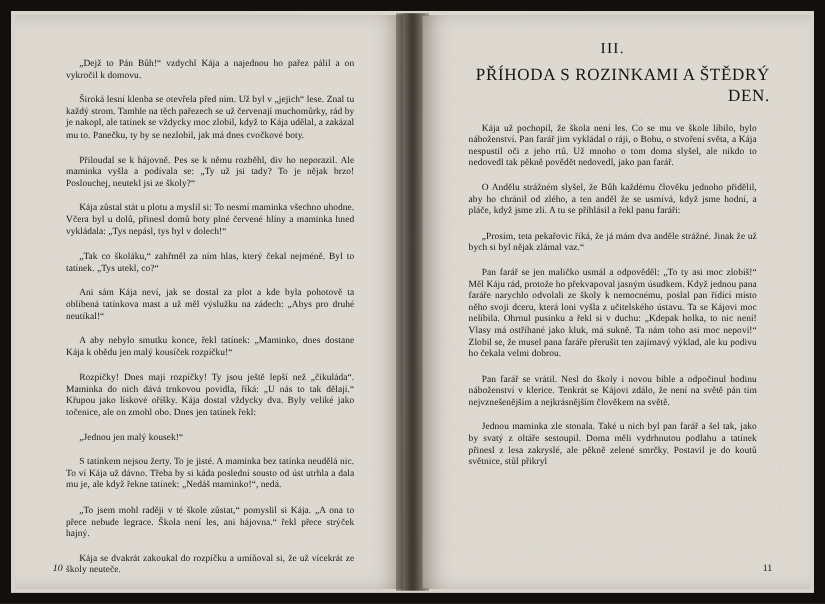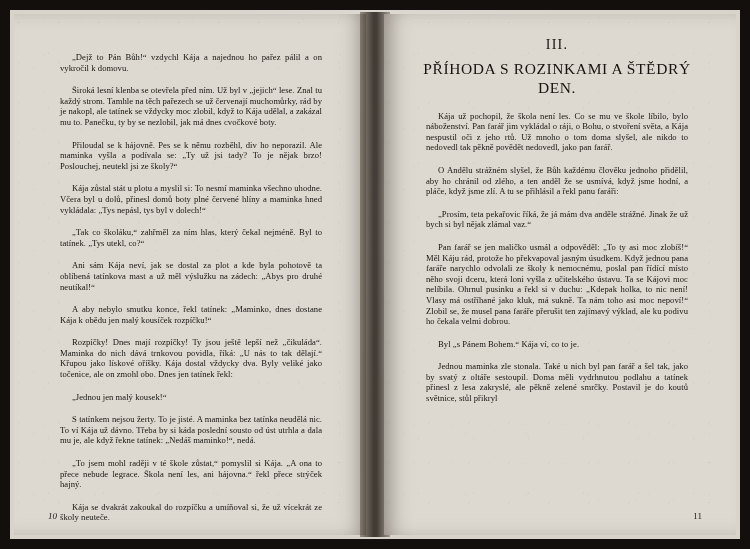--- a/index.html
+++ b/index.html
@@ -78,21 +78,21 @@
   }
   .chapter-num {
     text-align: center;
     font-size: 14px;
     letter-spacing: 1.2px;
     margin: 0 0 8px 0;
     font-weight: normal;
     font-family: Liberation Serif, serif;
   }
   .chapter-title {
-    text-align: center;
+    text-align: right;
     font-size: 15.5px;
     letter-spacing: 0.6px;
     line-height: 19px;
     margin: 0 0 14px 0;
     font-weight: normal;
     text-transform: uppercase;
   }
   p.para {
     margin: 12px;
     text-indent: 12px;
@@ -147,19 +147,19 @@
   <div class="gutter"></div>
 
   <div class="page right">
     <div class="text-col">
       <h2 class="chapter-num">III.</h2>
       <h1 class="chapter-title">PŘÍHODA S ROZINKAMI A ŠTĚDRÝ DEN.</h1>
       <p class="para">Kája už pochopil, že škola není les. Co se mu ve škole líbilo, bylo náboženství. Pan farář jim vykládal o ráji, o Bohu, o stvoření světa, a Kája nespustil oči z jeho rtů. Už mnoho o tom doma slyšel, ale nikdo to nedovedl tak pěkně povědět nedovedl, jako pan farář.</p>
       <p class="para">O Andělu strážném slyšel, že Bůh každému člověku jednoho přidělil, aby ho chránil od zlého, a ten anděl že se usmívá, když jsme hodní, a pláče, když jsme zlí. A tu se přihlásil a řekl panu faráři:</p>
       <p class="para">„Prosím, teta pekařovic říká, že já mám dva anděle strážné. Jinak že už bych si byl nějak zlámal vaz.“</p>
       <p class="para">Pan farář se jen maličko usmál a odpověděl: „To ty asi moc zlobíš!“ Měl Káju rád, protože ho překvapoval jasným úsudkem. Když jednou pana faráře narychlo odvolali ze školy k nemocnému, poslal pan řídící místo něho svoji dceru, která loni vyšla z učitelského ústavu. Ta se Kájovi moc nelíbila. Ohrnul pusinku a řekl si v duchu: „Kdepak holka, to nic není! Vlasy má ostříhané jako kluk, má sukně. Ta nám toho asi moc nepoví!“ Zlobil se, že musel pana faráře přerušit ten zajímavý výklad, ale ku podivu ho čekala velmi dobrou.</p>
-      <p class="para">Byl „s Pánem Bohem.“ Kája ví, co to je.</p>
+      <p class="para">Pan farář se vrátil. Nesl do školy i novou bible a odpočinul hodinu náboženství v klerice. Tenkrát se Kájovi zdálo, že není na světě pán tím nejvznešenějším a nejkrásnějším člověkem na světě.</p>
       <p class="para">Jednou maminka zle stonala. Také u nich byl pan farář a šel tak, jako by svatý z oltáře sestoupil. Doma měli vydrhnutou podlahu a tatínek přinesl z lesa zakryslé, ale pěkně zelené smrčky. Postavil je do koutů světnice, stůl přikryl</p>
     </div>
     <div class="folio">11</div>
     <div class="grain"></div>
   </div>
 </div>
 
 </body></html>

